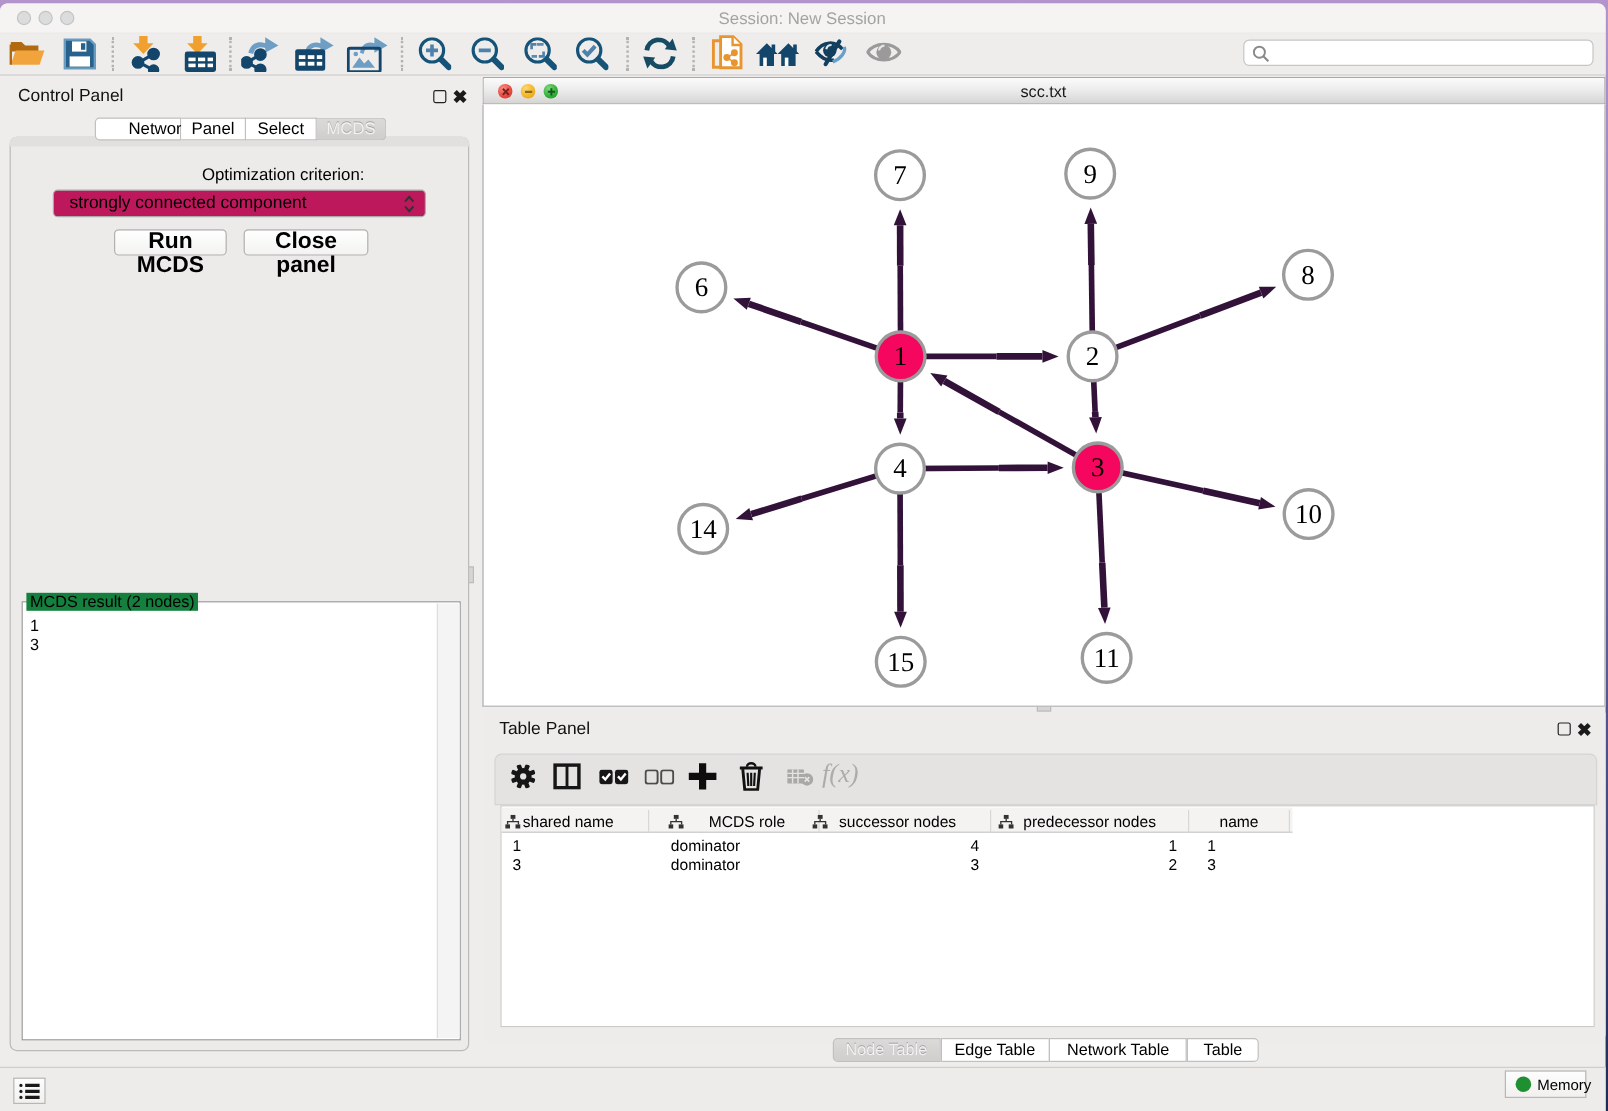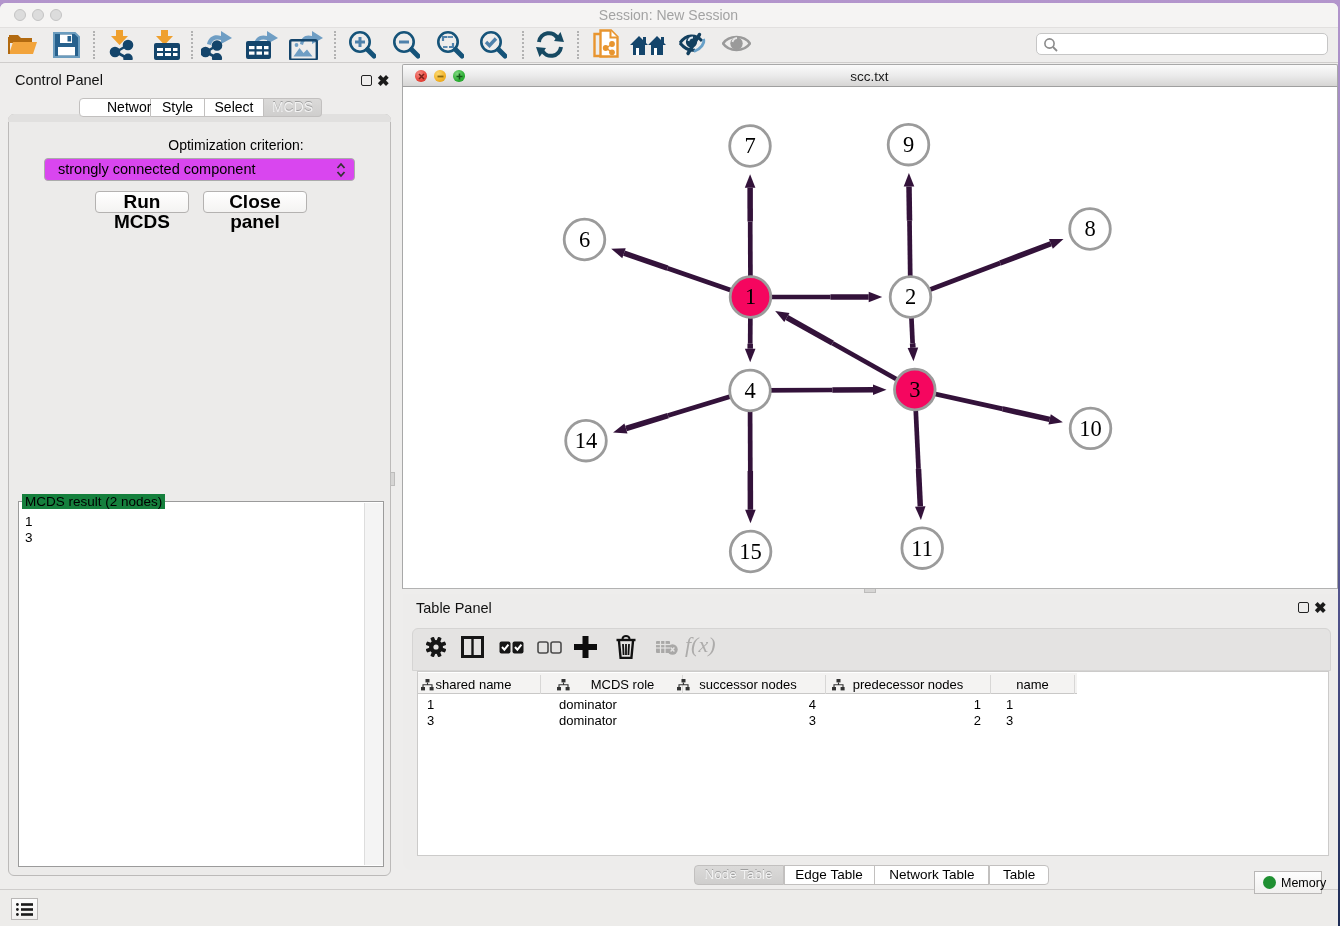--- a/index.html
+++ b/index.html
@@ -16,21 +16,21 @@
 .ph-label { position:absolute; font-size:14.5px; color:#111; }
 .pficon { position:absolute; width:10.5px; height:10.5px; border:1.6px solid #222; border-radius:2px; background:transparent; }
 .pfx { position:absolute; font-size:15px; font-weight:bold; color:#1a1a1a; }
 .tab { position:absolute; top:98px; height:19px; border:1px solid #c2c0bf; border-left:none; background:#fff; color:#000; font-size:14px; text-align:center; line-height:17px; }
 .tab.first { border-left:1px solid #c2c0bf; border-radius:4px 0 0 4px;padding-left:27px; }
 .tab.last { border-radius:0 4px 4px 0; }
 .tab.sel { background:linear-gradient(180deg,#dbdad9,#cfcecd); color:#f2f2f2; text-shadow:0 -1px 0 #9f9f9f; }
 .cp-body { position:absolute; left:8px; top:114px; width:383px; height:762px; border:1px solid #bcbab9; border-radius:6px; background:#ecebea; }
 .cp-band { position:absolute; left:8px; top:114px; width:383px; height:8px; background:#e1e0df; border-radius:6px 6px 0 0; }
 .optlabel { position:absolute; left:8px; top:137px; width:456px; text-align:center; font-size:14px; color:#000; }
-.dropdown { position:absolute; left:44px; top:158px; width:311px; height:23px; background:#d946ef; border:1px solid #ababab; border-radius:4px; font-size:14.5px; color:#000; line-height:21px; padding-left:13px; }
+.dropdown { position:absolute; left:44px; top:158px; width:311px; height:23px; background:#be185d; border:1px solid #ababab; border-radius:4px; font-size:14.5px; color:#000; line-height:21px; padding-left:13px; }
 .btn { position:absolute; top:191px; height:22px; background:linear-gradient(180deg,#ffffff,#f4f3f2); border:1px solid #b4b2b1; border-radius:4px; font-size:19px; color:#000; text-align:center; line-height:20px;font-weight:bold; }
 .fs-border { position:absolute; left:18px; top:501px; width:366px; height:366px; border:1px solid #9b9b9b; background:#fff; }
 .fs-legend { position:absolute; left:22px; top:494px; background:#15803d; padding:0 3px; font-size:13.5px; color:#000; }
 .fs-scroll { position:absolute; left:364px; top:503px; width:19px; height:362px; background:#f4f4f4; border-left:1px solid #ddd; }
 .fs-num { position:absolute; left:25px; font-size:13.5px; color:#000; }
 .statusbar { position:absolute; left:0; top:889px; width:1337.5px; height:37px; background:#edecea; border-top:1px solid #cfcdcc; }
 .sbtn { position:absolute; background:linear-gradient(180deg,#fdfdfd,#f1f0ef); border:1px solid #b9b7b6; }
 .nettitle { position:absolute; left:402px; top:64px; width:935.5px; height:23px; background:linear-gradient(180deg,#fbfbfb 0%,#ebebeb 50%,#d6d5d4 100%); border:1px solid #a8a8a8; border-bottom:1px solid #9f9f9f; border-radius:2px 2px 0 0; }
 .tl2 { position:absolute; width:11.5px; height:11.5px; border-radius:50%; }
 .netname { position:absolute; left:402px; top:69px; width:935px; text-align:center; font-size:13.5px; color:#1a1a1a; }
@@ -200,21 +200,21 @@
       <line x1="10" y1="10" x2="14" y2="14" stroke="#8a8a8a" stroke-width="1.8"></line>
     </svg>
   </div>
 
 <div class="ph-label" style="left:15px;top:72px">Control Panel</div>
 <div class="pficon" style="left:361px;top:75px"></div>
 <div class="pfx" style="left:377px;top:72px">✖</div>
 <div class="cp-body"></div>
 <div class="cp-band"></div>
 <div class="tab first" style="left:79px;width:72px">Network</div>
-<div class="tab" style="left:151px;width:54px">Style</div>
+<div class="tab" style="left:151px;width:54px">Panel</div>
 <div class="tab" style="left:205px;width:59px">Select</div>
 <div class="tab last sel" style="left:264px;width:58px">MCDS</div>
 <div class="optlabel">Optimization criterion:</div>
 <div class="dropdown">strongly connected component
  <svg style="position:absolute;right:8px;top:3px" width="10" height="16" viewBox="0 0 10 16">
       <path d="M1.5 6 L5 2 L8.5 6" fill="none" stroke="#333" stroke-width="1.8"></path>
       <path d="M1.5 10 L5 14 L8.5 10" fill="none" stroke="#333" stroke-width="1.8"></path>
     </svg>
 </div>
 <div class="btn" style="left:95px;width:94px">Run MCDS</div>
@@ -233,21 +233,21 @@
         <line x1="5" y1="7.5" x2="17" y2="7.5"></line>
         <line x1="5" y1="12.5" x2="17" y2="12.5"></line>
       </g>
   <g fill="#1a1a1a">
         <circle cx="1.4" cy="2.5" r="1.4"></circle>
         <circle cx="1.4" cy="7.5" r="1.4"></circle>
         <circle cx="1.4" cy="12.5" r="1.4"></circle>
       </g>
  </svg>
 </div>
-<div class="sbtn" style="left:1254px;top:871px;width:68px;height:23px">
+<div class="sbtn" style="left:1254px;top:892px;width:68px;height:23px">
  <span style="position:absolute;left:8px;top:4px;width:13px;height:13px;border-radius:50%;background:#1f9032"></span>
  <span style="position:absolute;left:26px;top:4px;font-size:12.5px;color:#000">Memory</span>
 </div>
 
 <div style="position:absolute;left:390px;top:472px;width:5px;height:14px;background:#d6d5d4;border:1px solid #bdbcbb"></div>
 <div style="position:absolute;left:864px;top:588px;width:12px;height:5px;background:#d6d5d4;border:1px solid #bdbcbb"></div>
 
 <div class="nettitle">
  <div class="tl2" style="left:12px;top:5px;background:radial-gradient(circle at 35% 30%,#f58d85,#e8463c 60%,#c93a31)"></div>
  <div class="tl2" style="left:31px;top:5px;background:radial-gradient(circle at 35% 30%,#fbd86e,#f3b226 60%,#d99d1e)"></div>

